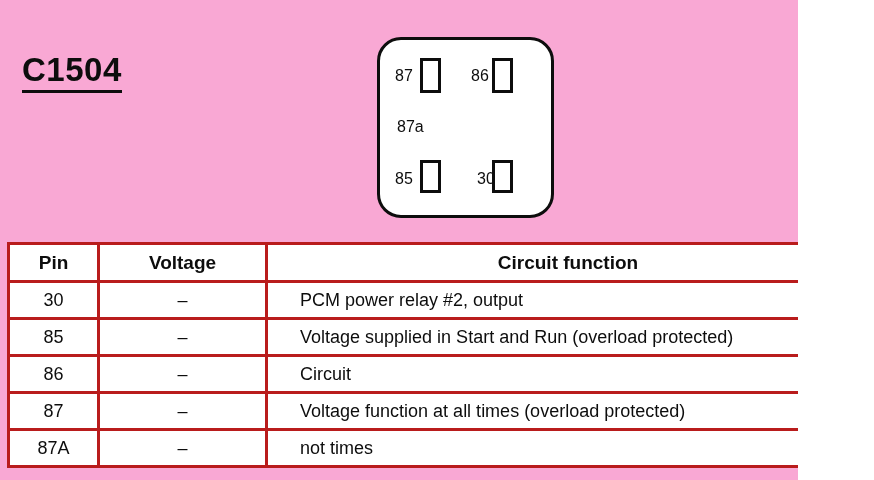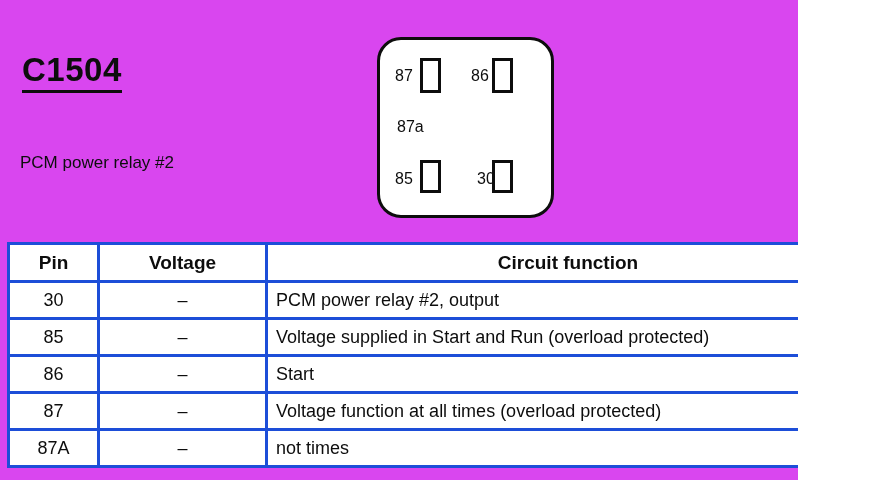--- a/index.html
+++ b/index.html
@@ -1,21 +1,21 @@
 <!DOCTYPE html>
 <html><head>
 <meta charset="utf-8">
 <style>
   * { margin: 0; padding: 0; box-sizing: border-box; }
   html, body { background: #ffffff; }
   .page {
     position: relative;
     width: 798px;
     height: 480px;
-    background: #d946ef;
+    background: #f9a8d4;
     font-family: "Liberation Sans", sans-serif;
     color: #0d0d0d;
     overflow: hidden;
   }
 
   
   .title {
     position: absolute;
     left: 22px;
     top: 52px;
@@ -72,46 +72,45 @@
   
   .pin-table {
     position: absolute;
     left: 7px;
     top: 242px;
     width: 856px;
     border-collapse: collapse;
     background: #ffffff;
   }
   .pin-table th, .pin-table td {
-    border: 3px solid #1d4ed8;
+    border: 3px solid #b91c1c;
     font-family: "Liberation Sans", sans-serif;
     color: #0d0d0d;
     vertical-align: middle;
   }
   .pin-table th {
     height: 38px;
     font-size: 19px;
     font-weight: bold;
     text-align: center;
   }
   .pin-table td {
     height: 37px;
     font-size: 18px;
   }
   .col-pin      { width: 90px;  text-align: center; }
   .col-circuit  { width: 168px; text-align: center; }
-  .col-function { text-align: left; padding-left: 8px; }
+  .col-function { text-align: left; padding-left: 32px; }
 </style>
 </head>
 <body>
 
 <div class="page">
 
   <h1 class="title">C1504</h1>
-  <div class="subtitle">PCM power relay #2</div>
 
   <div class="relay-box">
     <span class="pin-label lbl-87">87</span>
     <span class="pin-slot slot-87"></span>
 
     <span class="pin-label lbl-86">86</span>
     <span class="pin-slot slot-86"></span>
 
     <span class="pin-label lbl-87a">87a</span>
 
@@ -137,21 +136,21 @@
         <td class="col-function">PCM power relay #2, output</td>
       </tr>
       <tr>
         <td class="col-pin">85</td>
         <td class="col-circuit">–</td>
         <td class="col-function">Voltage supplied in Start and Run (overload protected)</td>
       </tr>
       <tr>
         <td class="col-pin">86</td>
         <td class="col-circuit">–</td>
-        <td class="col-function">Start</td>
+        <td class="col-function">Circuit</td>
       </tr>
       <tr>
         <td class="col-pin">87</td>
         <td class="col-circuit">–</td>
         <td class="col-function">Voltage function at all times (overload protected)</td>
       </tr>
       <tr>
         <td class="col-pin">87A</td>
         <td class="col-circuit">–</td>
         <td class="col-function">not times</td>

